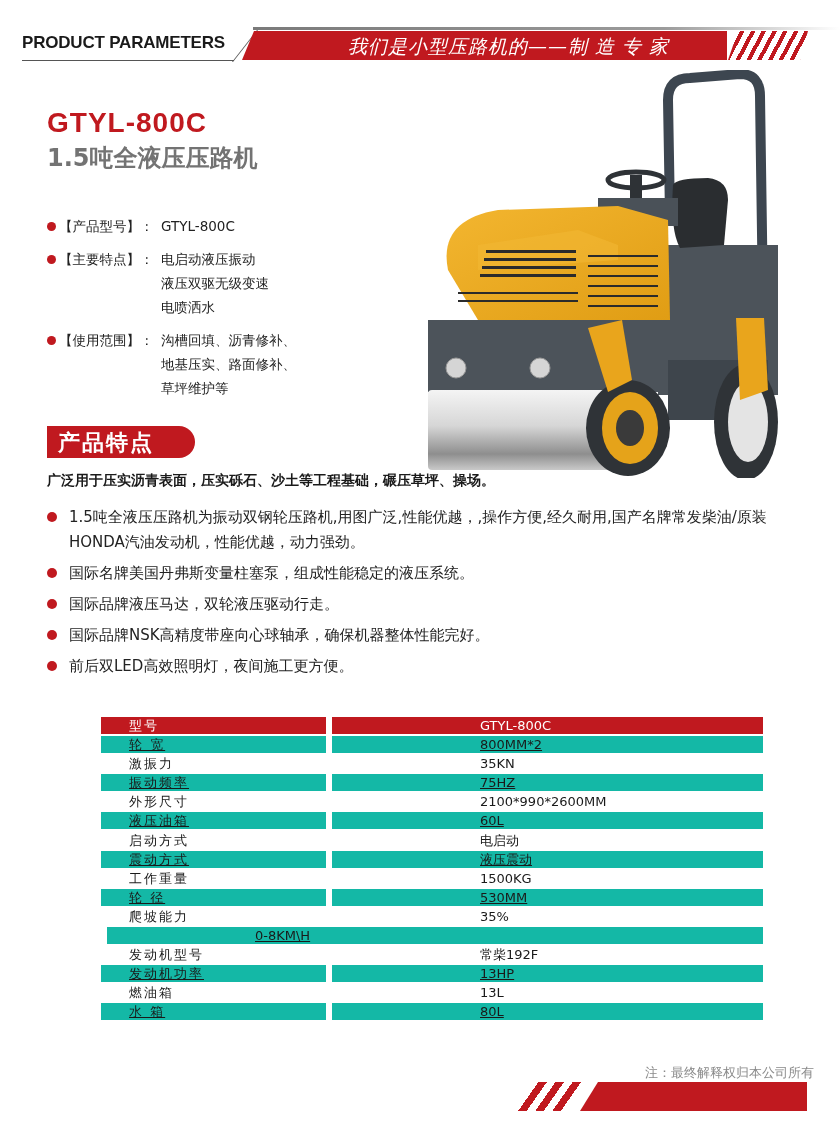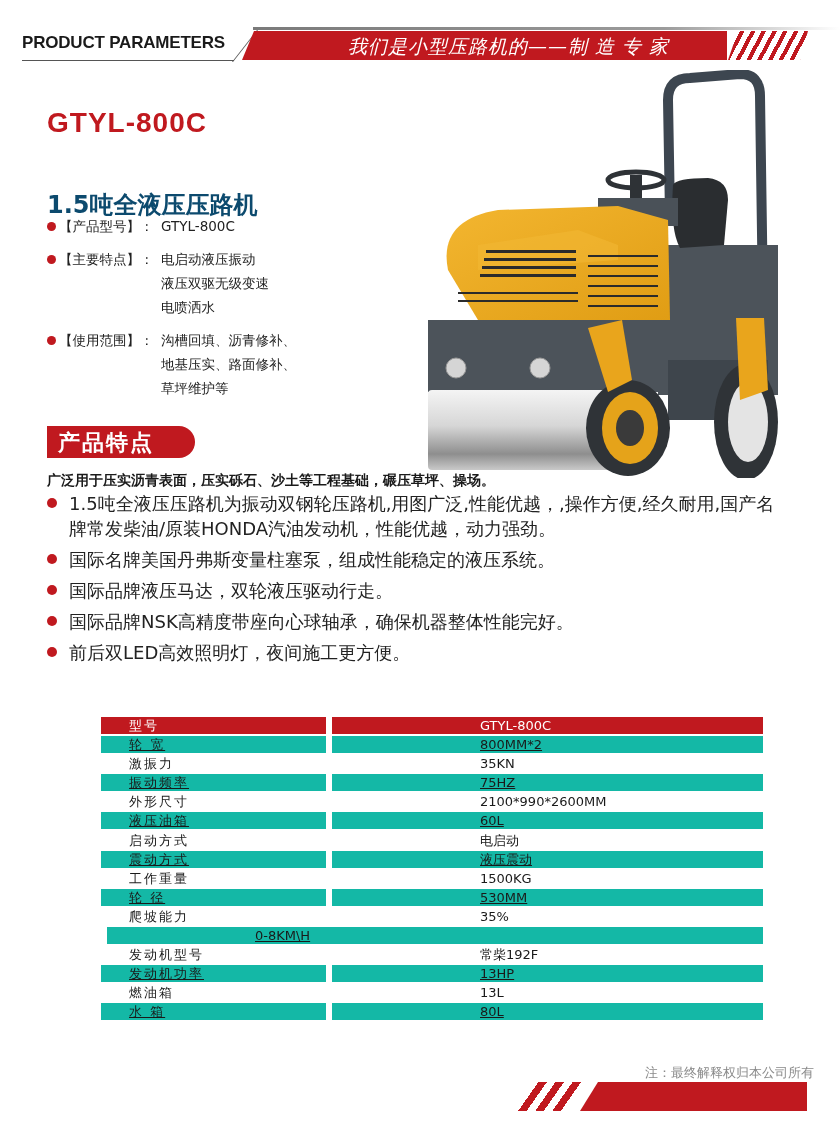--- a/index.html
+++ b/index.html
@@ -11,39 +11,39 @@
     .hdr-en { position: absolute; left: 22px; top: 33px; font-family: "Liberation Sans", sans-serif; font-weight: bold; font-size: 17px; letter-spacing: -0.2px; color: #1a1a1a; text-align: center; }
     .hdr-underline { position: absolute; left: 22px; top: 60px; width: 212px; height: 1px; background: #555; }
     .hdr-slash { position: absolute; left: 232px; top: 28px; width: 1px; height: 34px; background: #555; transform: skewX(-38deg); transform-origin: bottom left; }
     .hdr-topline { position: absolute; left: 253px; top: 27px; width: 587px; height: 3px; background: linear-gradient(90deg, #7a7a7a 0%, #9b9b9b 70%, #ffffff 100%); }
     .hdr-red { position: absolute; left: 242px; top: 31px; width: 485px; height: 29px; background: #c0191f; clip-path: polygon(12px 0, 100% 0, 100% 100%, 0 100%); }
     .hdr-red-text { position: absolute; left: 348px; top: 34px; font-size: 19px; color: #ffffff; letter-spacing: 1px; white-space: nowrap; font-style: italic; }
     .hdr-stripes { position: absolute; left: 728px; top: 31px; width: 80px; height: 29px; background: repeating-linear-gradient(-62deg, transparent 0 3px, #c0191f 3px 7px, transparent 7px 9.5px); clip-path: polygon(10px 0, 100% 0, 90% 100%, 0 100%); }
 
     
     .model-code { position: absolute; left: 47px; top: 107px; font-family: "Liberation Sans", sans-serif; font-weight: bold; font-size: 28px; color: #c0191f; letter-spacing: 1px; }
-    .model-name { position: absolute; left: 47px; top: 142px; font-size: 24px; font-weight: bold; color: #0c4a6e; margin-top: 47px; }
+    .model-name { position: absolute; left: 47px; top: 142px; font-size: 24px; font-weight: bold; color: #737373; }
 
     
     .spec-list { position: absolute; left: 47px; top: 214px; width: 300px; font-size: 13.5px; color: #222; }
     .spec-row { position: relative; padding-left: 12px; margin-bottom: 9px; line-height: 24px; }
     .spec-row .dot { position: absolute; left: 0; top: 8px; width: 9px; height: 9px; border-radius: 50%; background: #c0191f; }
     .spec-row .key { display: inline-block; width: 102px; }
     .spec-row .vals { display: inline-block; vertical-align: top; }
     .spec-row .vals div { line-height: 24px; }
 
     
     .machine { position: absolute; left: 418px; top: 70px; width: 380px; height: 408px; }
 
     
     .feat-badge { position: absolute; left: 47px; top: 426px; width: 148px; height: 32px; background: #c0191f; border-radius: 0 16px 16px 0; }
     .feat-badge-text { position: absolute; left: 58px; top: 428px; font-size: 22px; font-weight: bold; color: #ffffff; letter-spacing: 2px; }
     .feat-intro { position: absolute; left: 47px; top: 472px; font-size: 14px; font-weight: bold; color: #1a1a1a; white-space: nowrap; }
 
-    .feat-list { position: absolute; left: 47px; top: 491px; width: 740px; font-size: 18px; color: #222; }
+    .feat-list { position: absolute; left: 47px; top: 505px; width: 740px; font-size: 15px; color: #222; }
     .feat-item { position: relative; padding-left: 22px; line-height: 25px; margin-bottom: 6px; }
     .feat-item .dot { position: absolute; left: 0; top: 7px; width: 10px; height: 10px; border-radius: 50%; background: #c0191f; }
 
     
     .ptable { position: absolute; left: 101px; top: 717px; width: 662px; }
     .prow { position: relative; height: 19.1px; display: flex; }
     .prow .c1 { width: 225px; height: 17px; padding-left: 28px; font-size: 13px; letter-spacing: 2px; line-height: 17px; white-space: nowrap; }
     .prow .gap { width: 6px; }
     .prow .c2 { flex: 1; height: 17px; padding-left: 148px; font-size: 13px; line-height: 17px; white-space: nowrap; }
     .prow.shade .c1, .prow.shade .c2 { background: #14b8a6; text-decoration: underline; }

